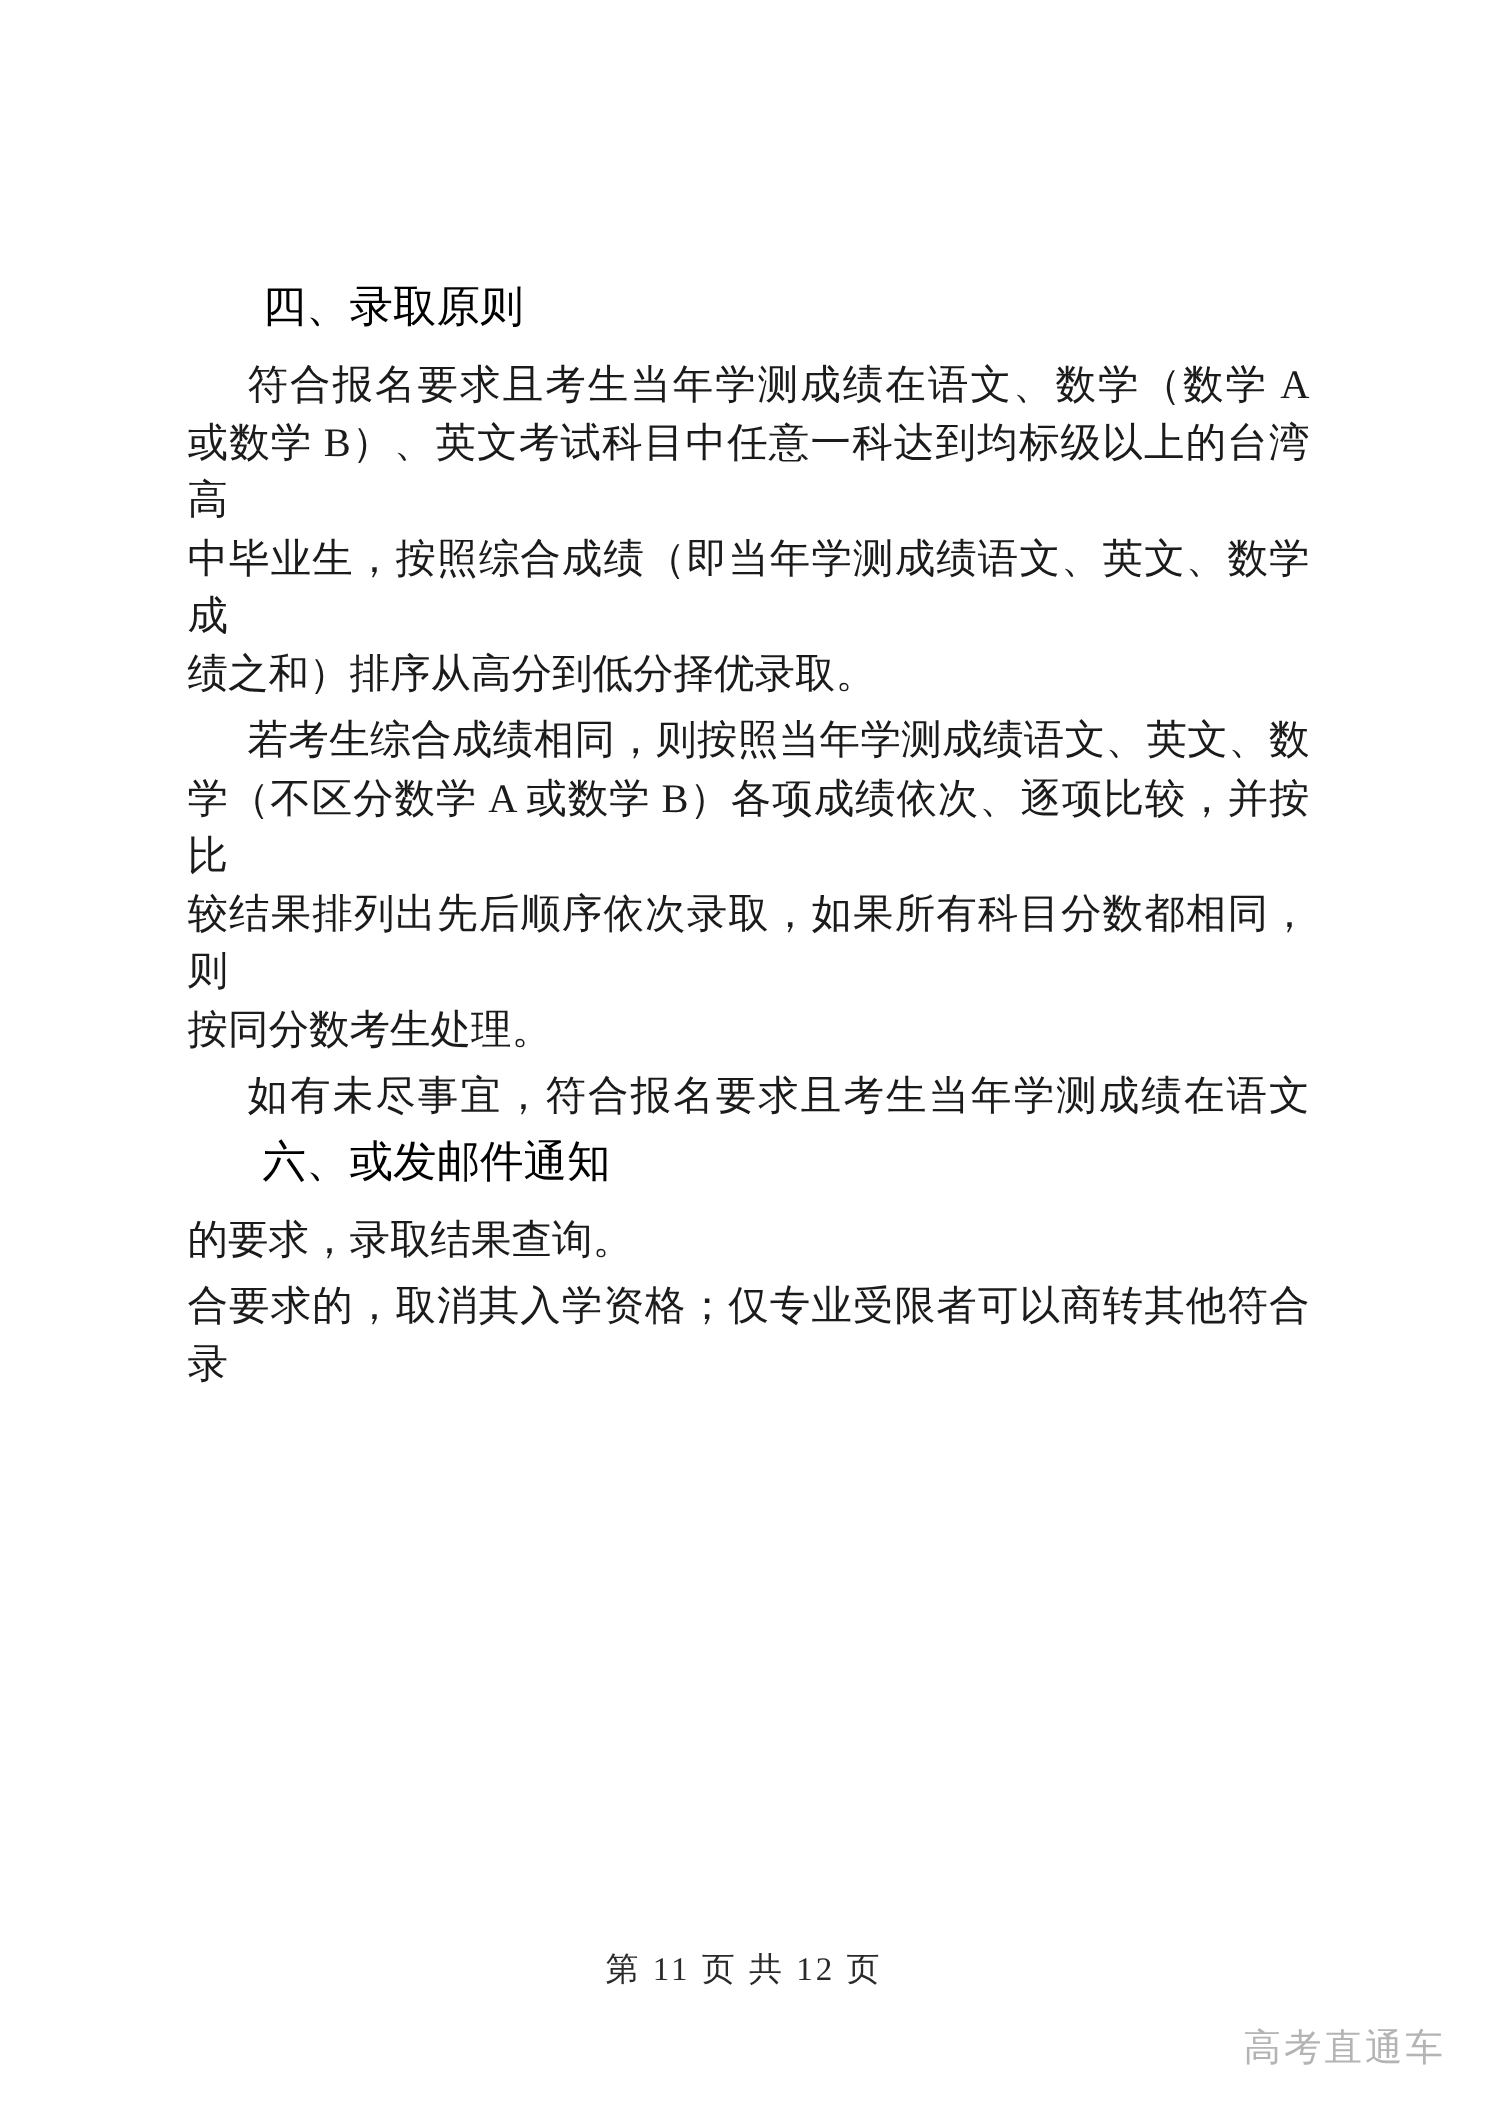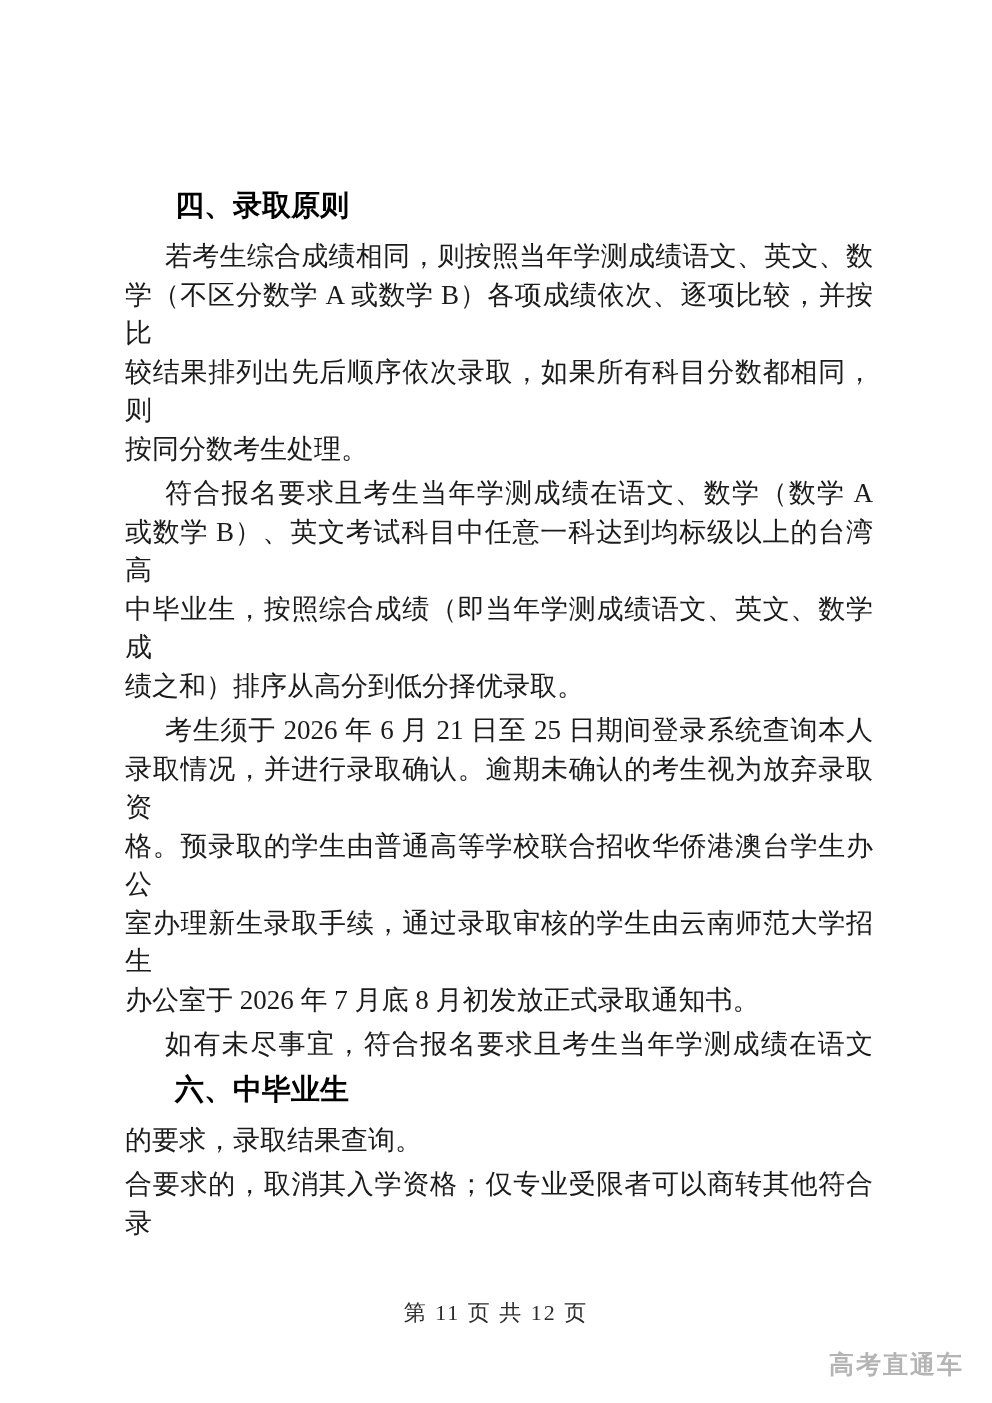--- a/index.html
+++ b/index.html
@@ -13,21 +13,21 @@
     color: #1b1b1b;
   }
   .content {
     position: absolute;
     left: 125px;
     top: 186px;
     width: 748px;
   }
   .heading {
     font-family: "Liberation Sans", "DejaVu Sans", sans-serif;
-    font-weight: bold;
+    font-weight: normal;
     font-size: 29px;
     line-height: 39px;
     color: #000000;
     padding-left: 50px;
     margin: 6px 0 12px 0;
   }
   .heading:first-child { margin-top: 0; }
   .para { margin: 0 0 6px 0; }
   .line {
     font-size: 27px;
@@ -48,56 +48,49 @@
     font-family: "Liberation Serif", "DejaVu Serif", serif;
     font-size: 22px;
     letter-spacing: 2px;
     color: #2a2a2a;
   }
   .watermark {
     position: absolute;
     top: 1348px;
     right: 28px;
     font-family: "Liberation Sans", "DejaVu Sans", sans-serif;
-    font-weight: 700;
+    font-weight: 400;
     font-size: 25px;
     letter-spacing: 2px;
     color: #b4b4b4;
     text-align: center;
   }
 </style>
 </head>
 <body>
 
 <div class="page">
   <div class="content">
       <div class="heading">四、录取原则</div>
       <div class="para">
+        <div class="line first">符合报名要求且考生当年学测成绩在语文、数学（数学 A</div>
+        <div class="line">或数学 B）、英文考试科目中任意一科达到均标级以上的台湾高</div>
+        <div class="line">中毕业生，按照综合成绩（即当年学测成绩语文、英文、数学成</div>
+        <div class="line no-just">绩之和）排序从高分到低分择优录取。</div>
+      </div>
+      <div class="para">
         <div class="line first">若考生综合成绩相同，则按照当年学测成绩语文、英文、数</div>
         <div class="line">学（不区分数学 A 或数学 B）各项成绩依次、逐项比较，并按比</div>
         <div class="line">较结果排列出先后顺序依次录取，如果所有科目分数都相同，则</div>
         <div class="line no-just">按同分数考生处理。</div>
       </div>
       <div class="para">
-        <div class="line first">符合报名要求且考生当年学测成绩在语文、数学（数学 A</div>
-        <div class="line">或数学 B）、英文考试科目中任意一科达到均标级以上的台湾高</div>
-        <div class="line">中毕业生，按照综合成绩（即当年学测成绩语文、英文、数学成</div>
-        <div class="line no-just">绩之和）排序从高分到低分择优录取。</div>
-      </div>
-      <div class="para">
-        <div class="line first">考生须于 2026 年 6 月 21 日至 25 日期间登录系统查询本人</div>
-        <div class="line">录取情况，并进行录取确认。逾期未确认的考生视为放弃录取资</div>
-        <div class="line">格。预录取的学生由普通高等学校联合招收华侨港澳台学生办公</div>
-        <div class="line">室办理新生录取手续，通过录取审核的学生由云南师范大学招生</div>
-        <div class="line no-just">办公室于 2026 年 7 月底 8 月初发放正式录取通知书。</div>
-      </div>
-      <div class="para">
         <div class="line first">如有未尽事宜，符合报名要求且考生当年学测成绩在语文</div>
       </div>
-      <div class="heading">六、中毕业生</div>
+      <div class="heading">六、或发邮件通知</div>
       <div class="para">
         <div class="line no-just">的要求，录取结果查询。</div>
       </div>
       <div class="para">
         <div class="line">合要求的，取消其入学资格；仅专业受限者可以商转其他符合录</div>
       </div>
     </div>
   <div class="footer">
     <span>第 11 页 共 12 页</span>
   </div>

